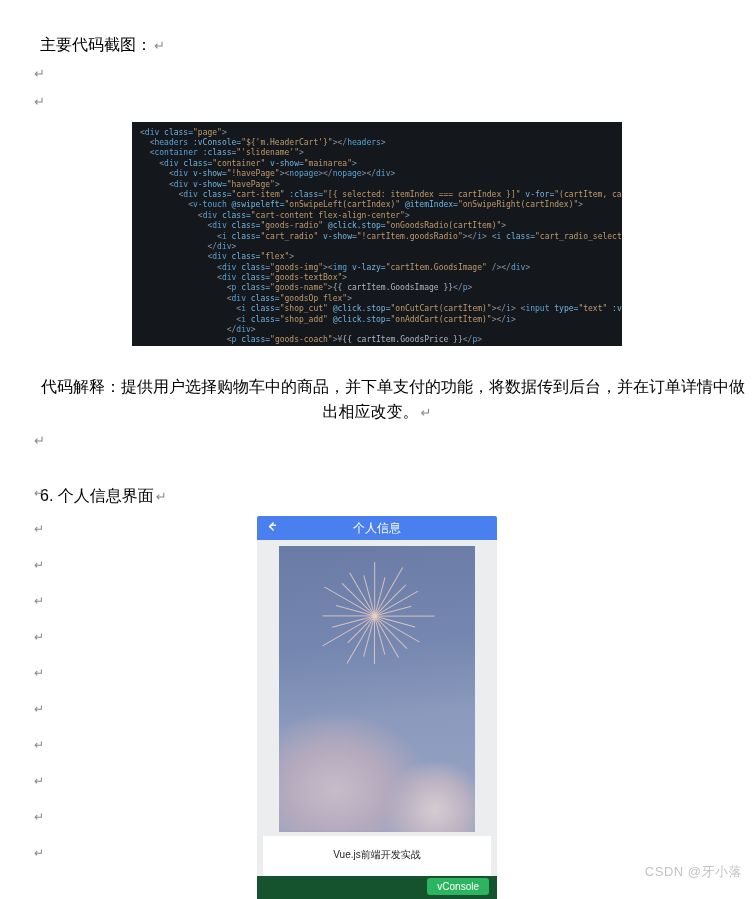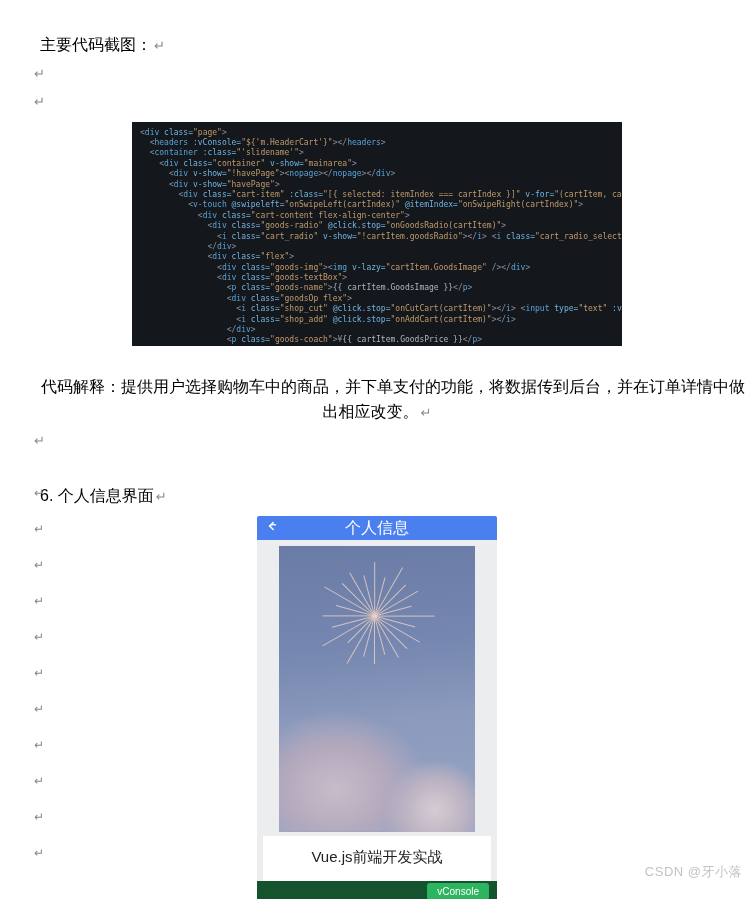--- a/index.html
+++ b/index.html
@@ -60,21 +60,21 @@
     border-radius: 2px;
     overflow: hidden;
   }
   .phone-header {
     height: 24px;
     background: #4a7ff0;
     color: #fff;
     display: flex;
     align-items: center;
     position: relative;
-    font-size: 16px;
+    font-size: 12px;
   }
   .phone-back {
     position: absolute;
     left: 8px;
     top: 50%;
     transform: translateY(-50%);
   }
   .phone-title { flex: 1; text-align: center; }
   .phone-photo {
     width: 196px;
@@ -110,21 +110,21 @@
     position: absolute;
     bottom: -10px;
     right: -10px;
     width: 100px;
     height: 80px;
     background: radial-gradient(ellipse at 50% 60%, #d5cdd3 0%, #bbb2c2 45%, rgba(143,135,165,0) 75%);
     filter: blur(1px);
   }
   .phone-caption {
     text-align: center;
-    font-size: 15px;
+    font-size: 10px;
     color: #222;
     padding: 12px 0 14px 0;
     background: #fff;
     margin: 0 6px;
   }
   .phone-footer {
     height: 30px;
     position: relative;
     background: #14532d;
   }

